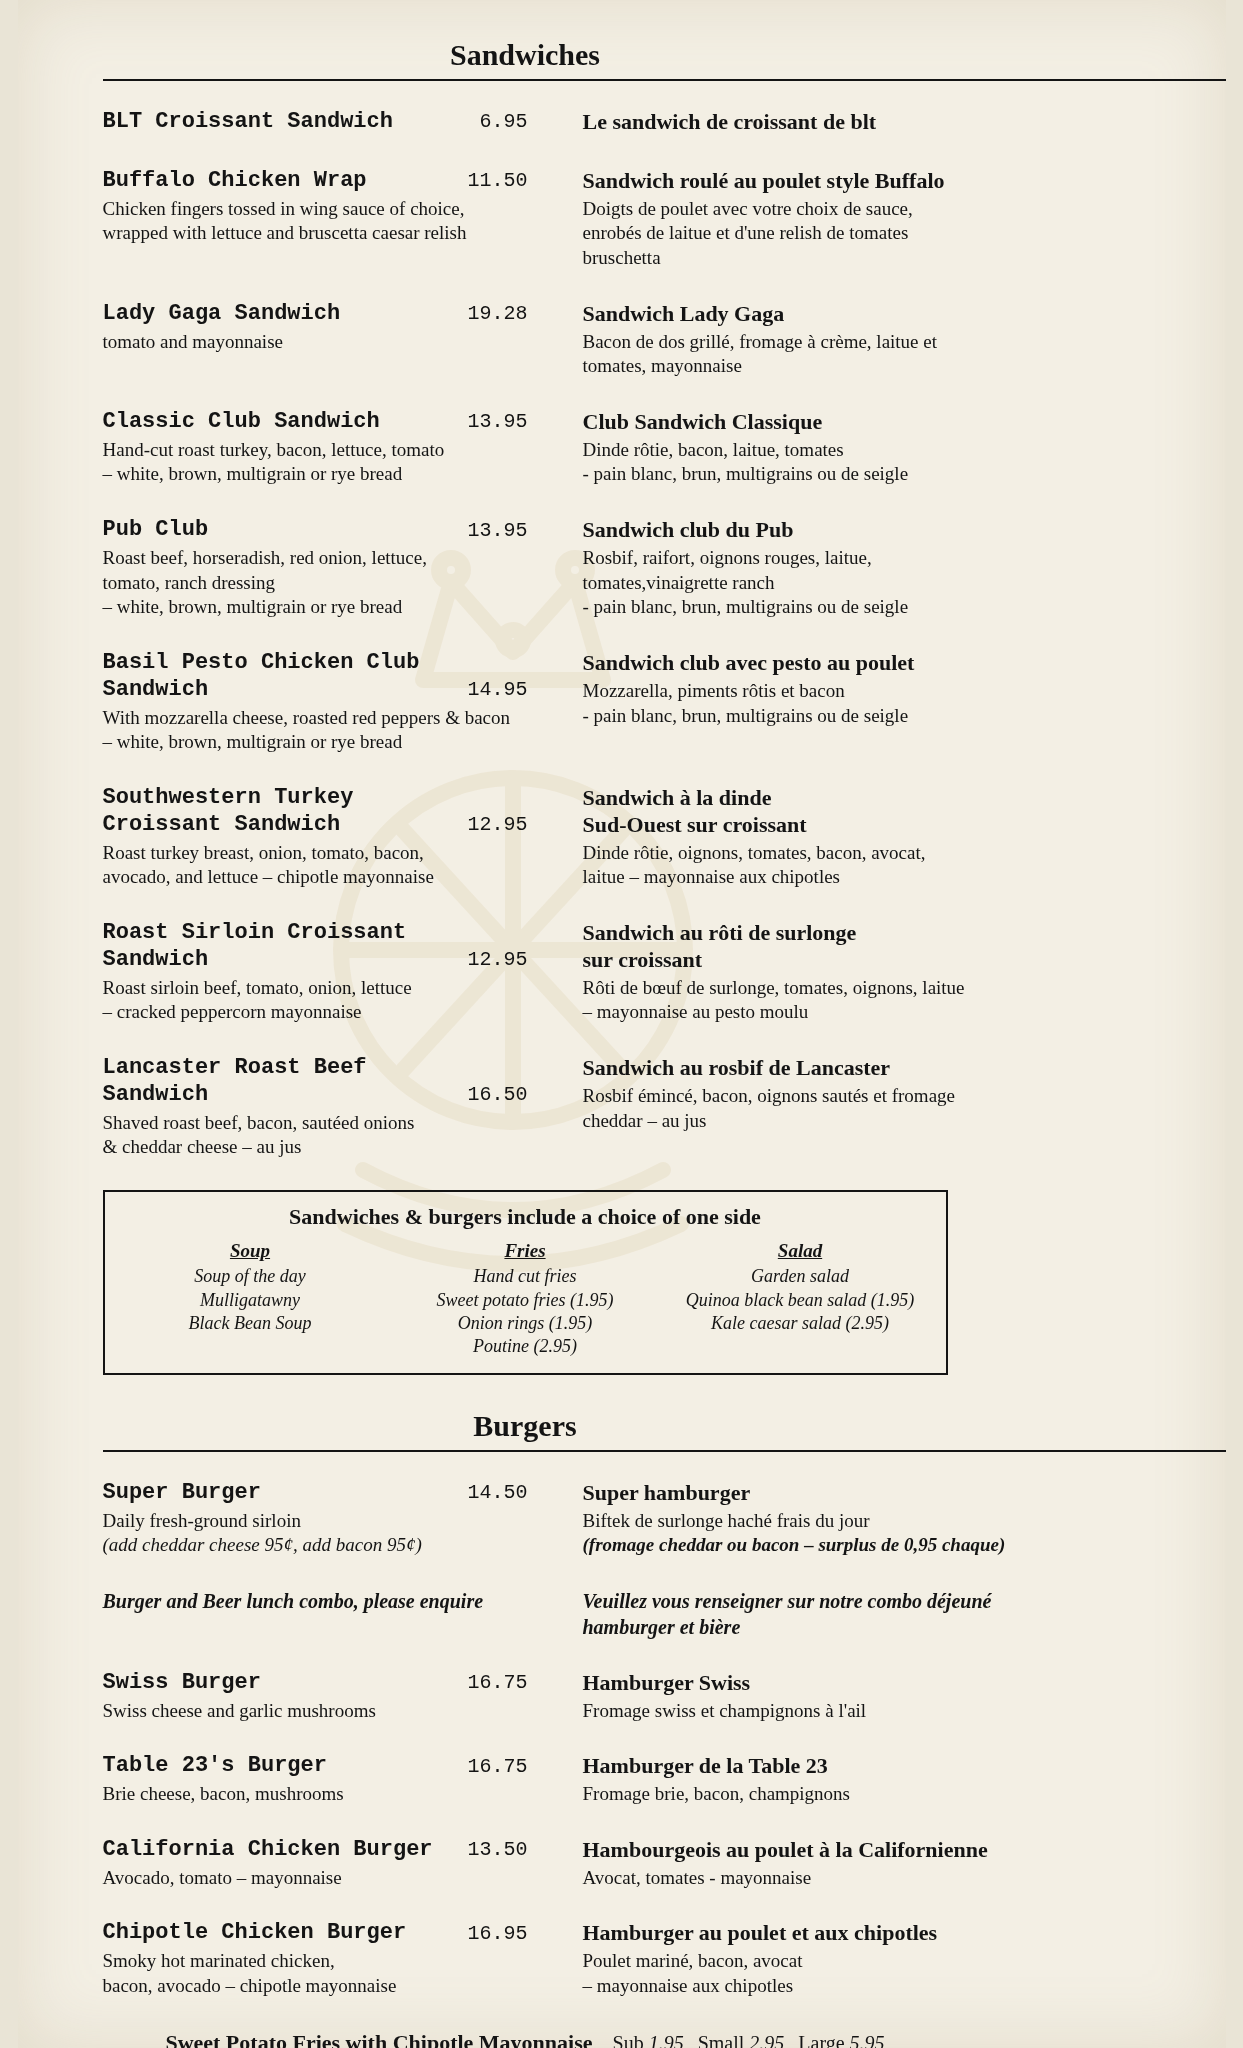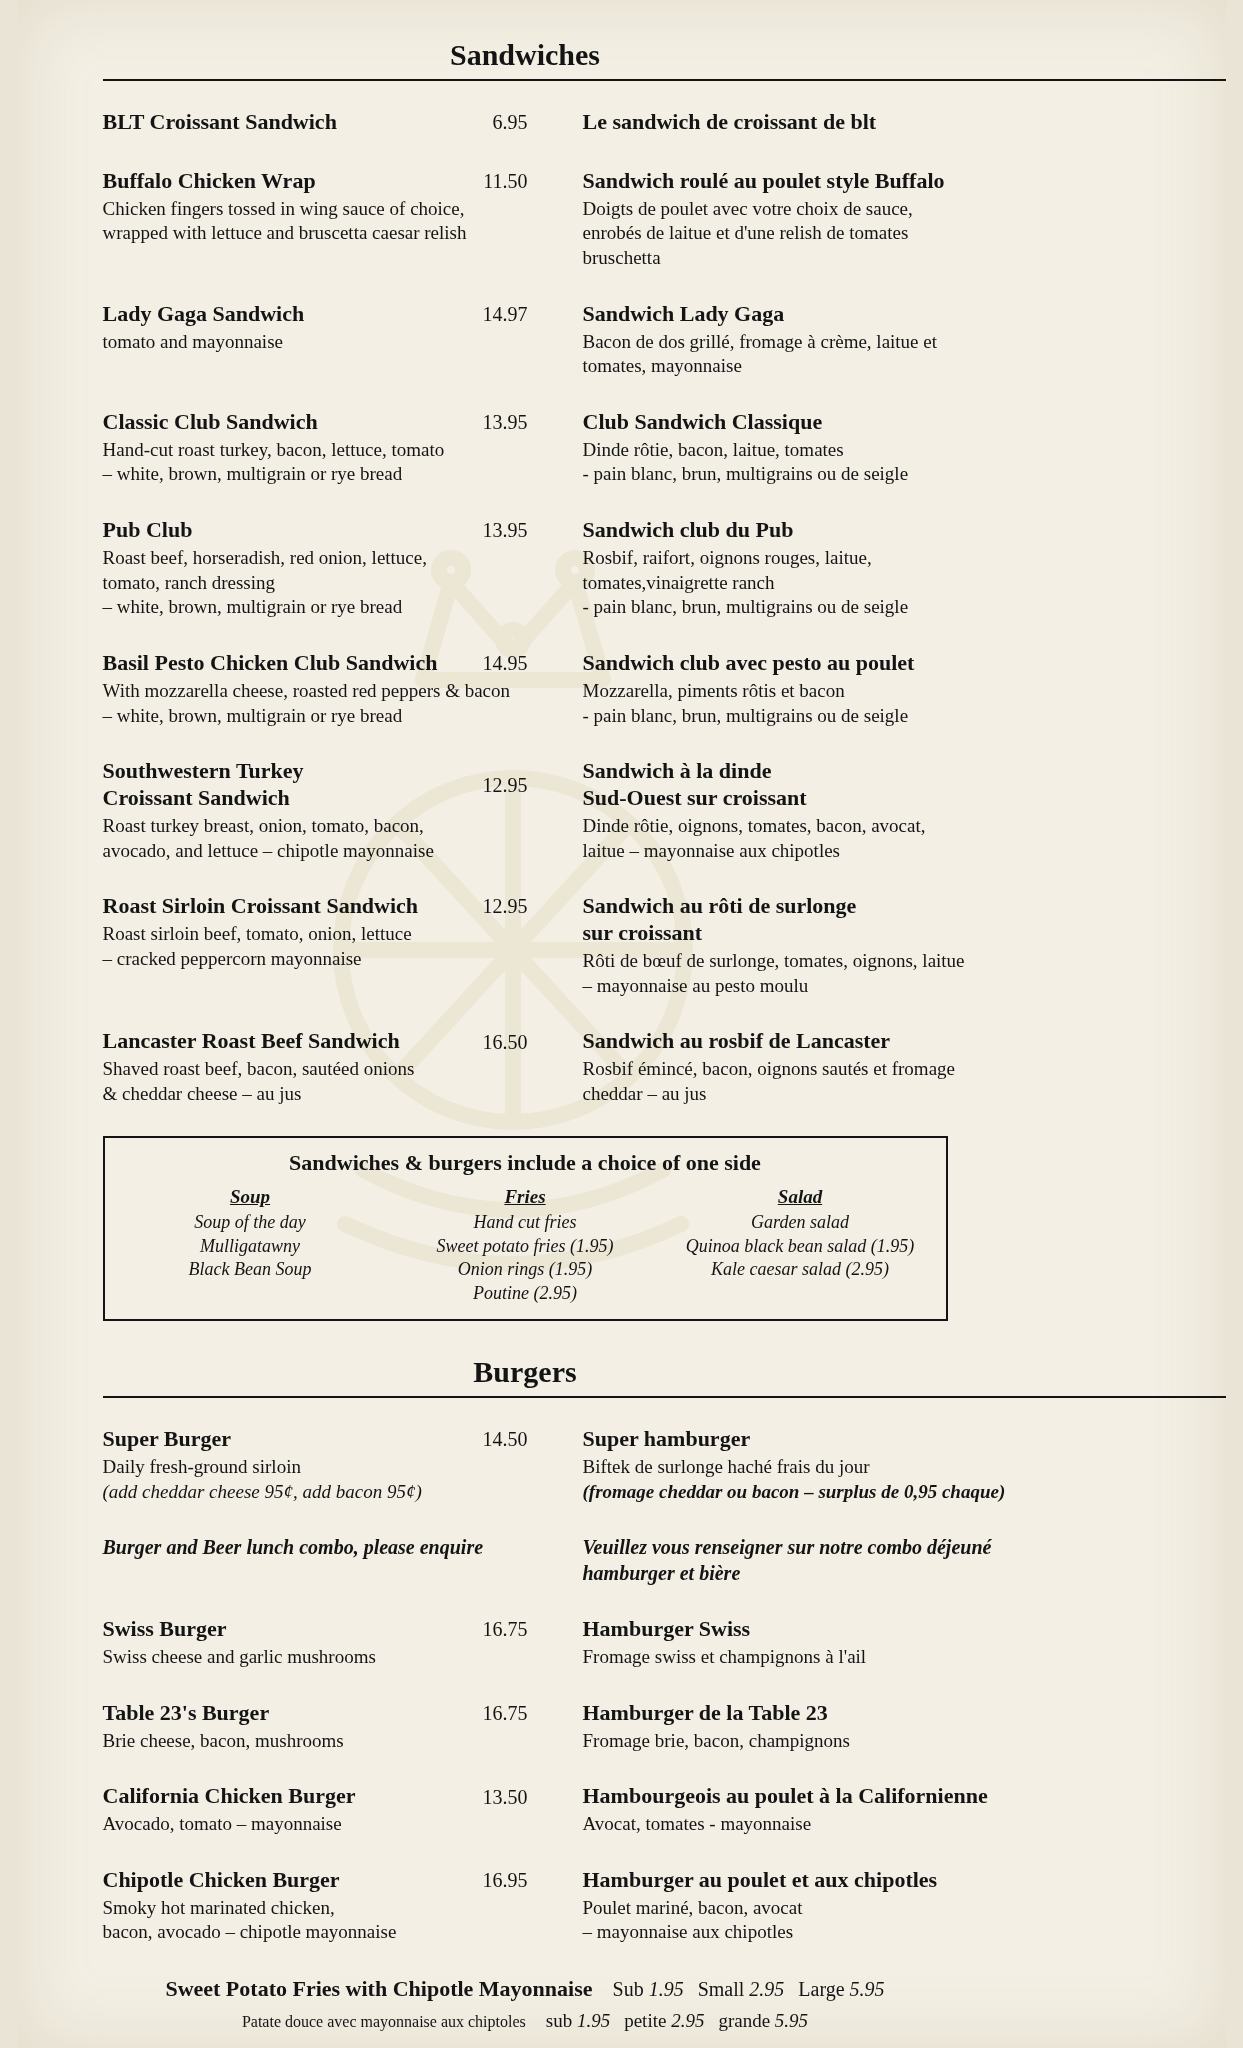--- a/index.html
+++ b/index.html
@@ -23,21 +23,21 @@
   .section-head{ margin-bottom:28px; }
   .section-title{
     margin:0 0 8px 0; width:845px; text-align:center;
     font-size:30px; line-height:1.1; font-weight:bold;
   }
   .rule{ border-top:2px solid var(--ink); height:0; width:1128px; }
 
   .menu-item{ display:flex; margin-bottom:30px; }
   .col-en{ flex:0 0 425px; width:425px; margin-right:55px; }
   .col-fr{ flex:1 1 auto; min-width:0; }
-  .en-head{ display:flex; justify-content:space-between; align-items:center; }
+  .en-head{ display:flex; justify-content:space-between; align-items:flex-end;font-family:Liberation Mono, monospace; }
   .item-name{ font-size:22px; font-weight:bold; line-height:1.22; }
   .price{ font-size:20px; line-height:1.32; white-space:nowrap; padding-left:8px; }
   .desc{ font-size:19px; line-height:1.3; margin-top:2px; }
   .col-en .desc{ width:480px; }
   .desc-line.italic{ font-style:italic; }
   .desc-line.bold-italic{ font-style:italic; font-weight:bold; }
   .note-line{ font-size:20px; font-weight:bold; font-style:italic; line-height:1.3; }
   .col-en .note-line{ width:480px; }
 
   .sides-box{
@@ -126,21 +126,21 @@
               <div class="desc-line">bruschetta</div>
             </div>
           </div>
         </div>
         <div class="menu-item">
           <div class="col-en">
             <div class="en-head">
               <div class="item-name">
                 <div class="name-line">Lady Gaga Sandwich</div>
               </div>
-              <div class="price">14.97</div>
+              <div class="price">19.28</div>
             </div>
             <div class="desc">
               <div class="desc-line">tomato and mayonnaise</div>
             </div>
           </div>
           <div class="col-fr">
             <div class="item-name">
               <div class="name-line">Sandwich Lady Gaga</div>
             </div>
             <div class="desc">

